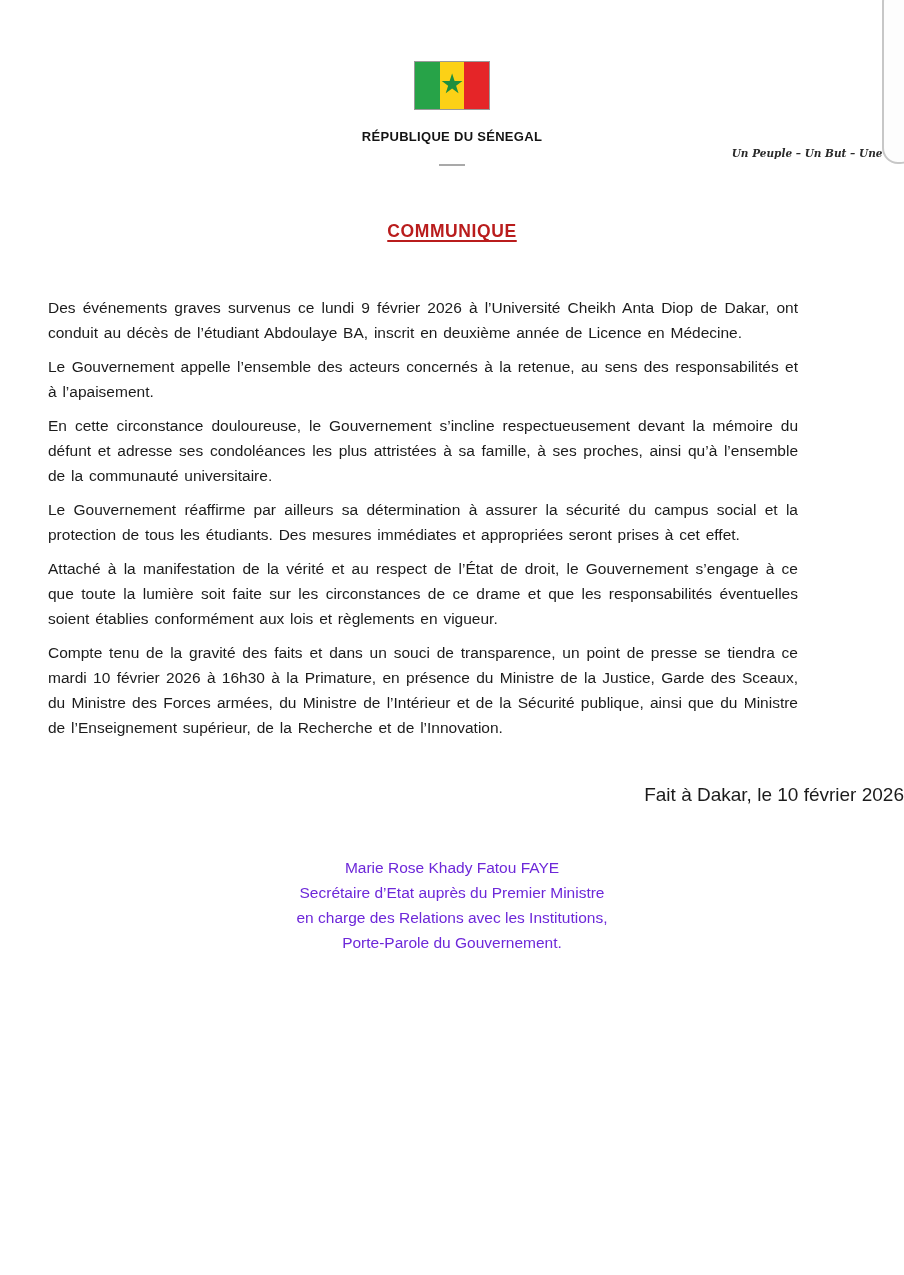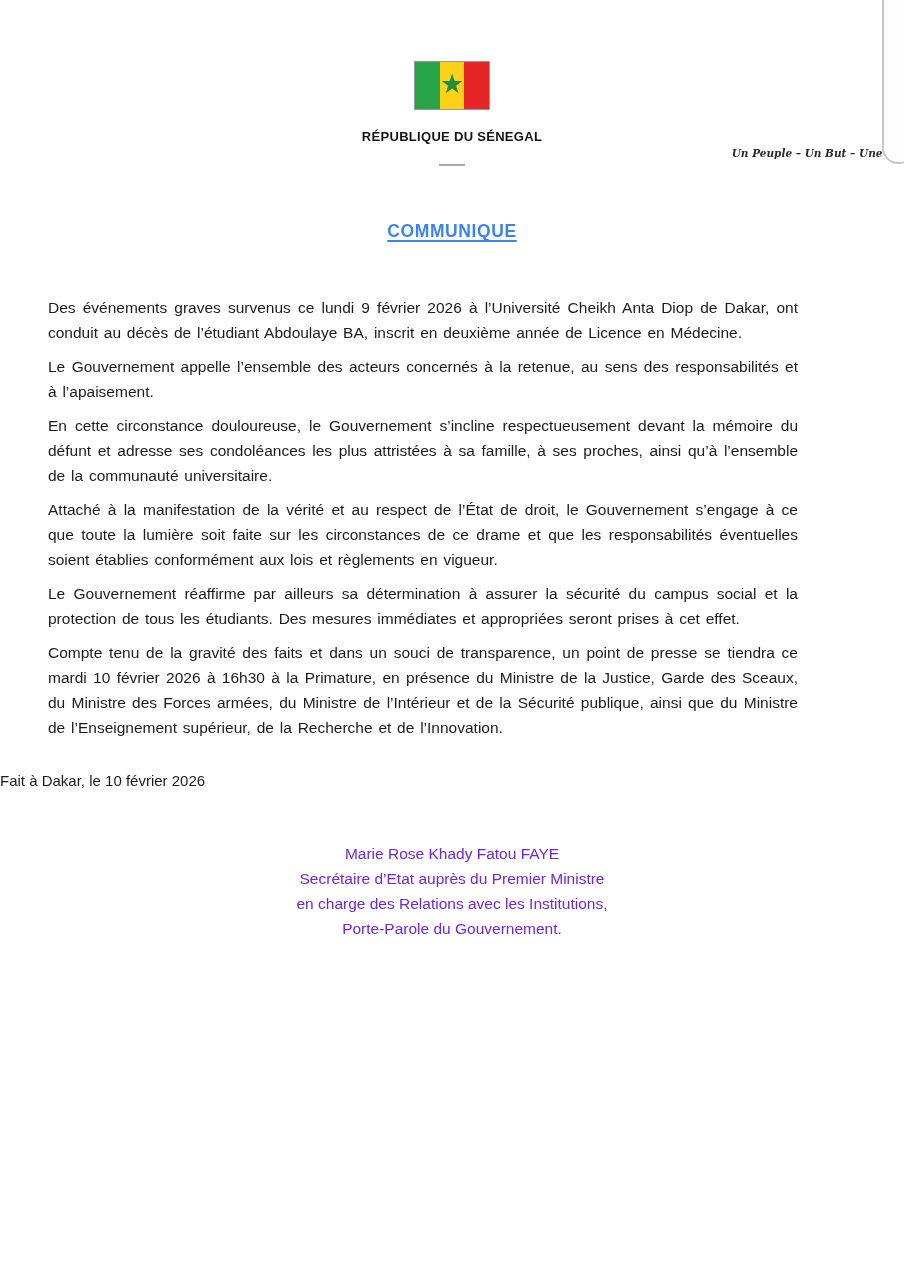--- a/index.html
+++ b/index.html
@@ -47,38 +47,38 @@
     font-style:italic;font-weight:bold;
     font-size:10.5px;color:#2a2a2a;text-align:right;
   }
   .motto-rule{
     width:26px;height:2px;background:#a9a9a9;
     margin:5px auto 0;
   }
   .title{
     margin:55px 0 0;
     text-align:center;
-    font-size:17.5px;font-weight:bold;color:#3b82f6;
+    font-size:17.5px;font-weight:bold;color:#b91c1c;
     letter-spacing:.6px;
     text-decoration:underline;
     text-decoration-thickness:2px;
     text-underline-offset:3px;
   }
   .body-text{margin:53px 106px 0 48px;}
   .body-text p{
     margin:0 0 9px 0;
     font-size:15.5px;line-height:25px;
     text-align:justify;
     color:#1b1b1b;
     word-spacing:1.5px;
   }
   .dateline{
-    margin-top:28px;
-    text-align:left;
-    font-size:15px;line-height:25px;color:#1b1b1b;
+    margin-top:42px;
+    text-align:right;
+    font-size:19px;line-height:25px;color:#1b1b1b;
   }
   .signature{
     margin-top:48px;
     text-align:center;
     font-size:15.5px;line-height:25px;color:#6d28d9;
   }
 </style>
 </head>
 <body>
 
@@ -98,22 +98,22 @@
     <div class="motto">Un Peuple – Un But – Une Foi</div>
     <div class="motto-rule"></div>
   </div>
 
   <h1 class="title">COMMUNIQUE</h1>
 
   <div class="body-text">
     <p>Des événements graves survenus ce lundi 9 février 2026 à l’Université Cheikh Anta Diop de Dakar, ont conduit au décès de l’étudiant Abdoulaye BA, inscrit en deuxième année de Licence en Médecine.</p>
     <p>Le Gouvernement appelle l’ensemble des acteurs concernés à la retenue, au sens des responsabilités et à l’apaisement.</p>
     <p>En cette circonstance douloureuse, le Gouvernement s’incline respectueusement devant la mémoire du défunt et adresse ses condoléances les plus attristées à sa famille, à ses proches, ainsi qu’à l’ensemble de la communauté universitaire.</p>
+    <p>Le Gouvernement réaffirme par ailleurs sa détermination à assurer la sécurité du campus social et la protection de tous les étudiants. Des mesures immédiates et appropriées seront prises à cet effet.</p>
     <p>Attaché à la manifestation de la vérité et au respect de l’État de droit, le Gouvernement s’engage à ce que toute la lumière soit faite sur les circonstances de ce drame et que les responsabilités éventuelles soient établies conformément aux lois et règlements en vigueur.</p>
-    <p>Le Gouvernement réaffirme par ailleurs sa détermination à assurer la sécurité du campus social et la protection de tous les étudiants. Des mesures immédiates et appropriées seront prises à cet effet.</p>
     <p>Compte tenu de la gravité des faits et dans un souci de transparence, un point de presse se tiendra ce mardi 10 février 2026 à 16h30 à la Primature, en présence du Ministre de la Justice, Garde des Sceaux, du Ministre des Forces armées, du Ministre de l’Intérieur et de la Sécurité publique, ainsi que du Ministre de l’Enseignement supérieur, de la Recherche et de l’Innovation.</p>
   </div>
 
   <div class="dateline">Fait à Dakar, le 10 février 2026</div>
 
   <div class="signature">
     <div>Marie Rose Khady Fatou FAYE</div>
     <div>Secrétaire d’Etat auprès du Premier Ministre</div>
     <div>en charge des Relations avec les Institutions,</div>
     <div>Porte-Parole du Gouvernement.</div>

